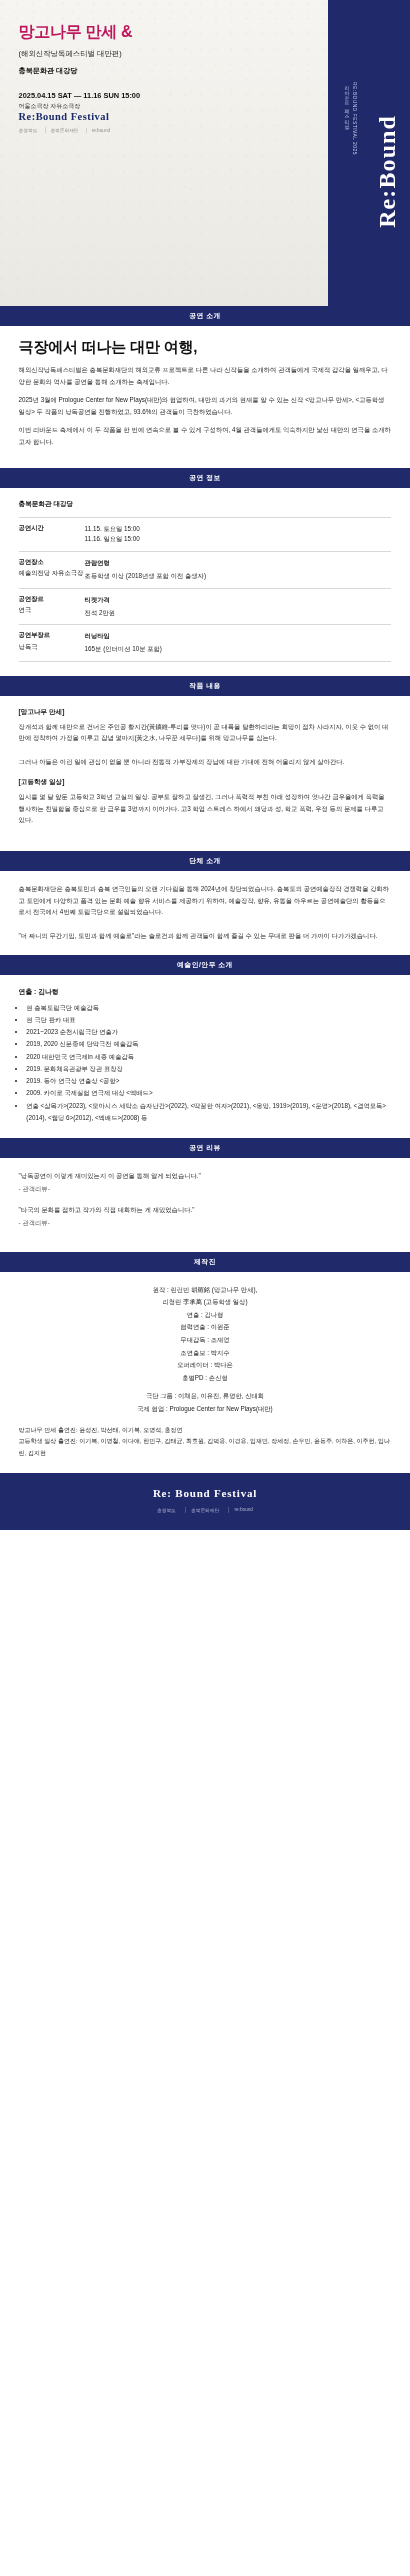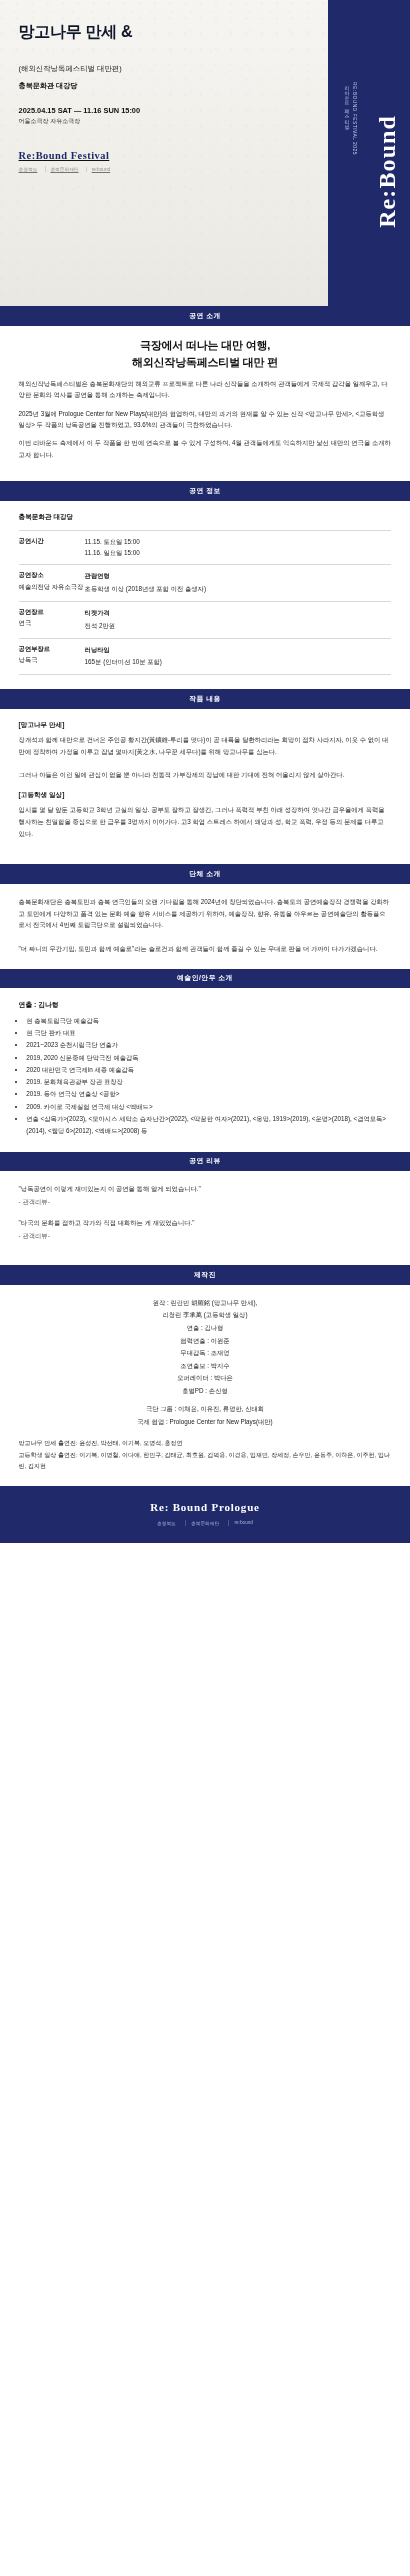--- a/index.html
+++ b/index.html
@@ -8,40 +8,40 @@
 
   
   .hero{position:relative;width:410px;height:306px;background:#f2f2ef;overflow:hidden;}
   .hero-bg{position:absolute;inset:0;background:
      linear-gradient(180deg,#f6f5f1 0%,#efeee9 55%,#e9e8e2 100%);}
   .hero-noise{position:absolute;inset:0;opacity:.25;
     background-image:radial-gradient(circle at 12% 20%,#dedcd4 0 1.1px,transparent 1.6px),
                      radial-gradient(circle at 70% 60%,#e3e1d9 0 1.1px,transparent 1.6px);
     background-size:15.3px 15.3px,19.7px 19.7px;}
   .hero-inner{position:relative;padding:22px 18.6px 0 18.6px;}
-  .hero-title{font-size:16px;line-height:1.30;font-weight:bold;letter-spacing:-0.3px;color:#0f172a;}
-  .hero-sub{margin-top:21px;font-size:7.4px;color:#222;}
+  .hero-title{font-size:16px;line-height:1.30;font-weight:bold;letter-spacing:-0.3px;color:#be185d;}
+  .hero-sub{margin-top:6px;font-size:7.4px;color:#222;}
   .hero-venue{margin-top:7.7px;font-size:7.1px;font-weight:bold;color:#111;}
   .hero-date{margin-top:14.2px;font-size:7.4px;font-weight:bold;color:#111;}
   .hero-time{margin-top:2.2px;font-size:6px;color:#333;}
-  .hero-logo{margin-top:24px;text-decoration:underline;}
+  .hero-logo{margin-top:0;}
   .hero-logo-main{font-family:"Liberation Serif",serif;font-size:10.4px;letter-spacing:0.5px;color:#1b2a6b;font-weight:bold;}
   .hero-logo-row{margin-top:5.5px;display:flex;gap:7.7px;align-items:center;opacity:.55;}
   .hero-logo-row span{font-size:4.7px;color:#3a3a3a;border-left:0.5px solid #b9b9b9;padding-left:4.4px;}
   .hero-logo-row span:first-child{border-left:none;padding-left:0;}
   .hero-side{position:absolute;right:0;top:0;width:82px;height:306px;background:#202a6b;}
   .hero-side-word{position:absolute;right:8.8px;top:115px;writing-mode:vertical-rl;transform:rotate(180deg);
      font-family:"Liberation Serif",serif;font-size:24px;letter-spacing:1.1px;color:#fff;font-weight:bold;}
   .hero-side-small{position:absolute;right:61px;top:82px;writing-mode:vertical-rl;font-size:4.9px;color:#c8cbe6;letter-spacing:0.5px;}
   .hero-side-small2{position:absolute;right:53px;top:82px;writing-mode:vertical-rl;font-size:4.9px;color:#c8cbe6;letter-spacing:0.5px;}
 
   
   .bar{background:#202a6b;color:#fff;text-align:center;font-size:6.8px;font-weight:bold;padding:4.9px 0;letter-spacing:0.5px;}
   .sec{padding:12px 18.6px 14.2px 18.6px;}
-  .sec h2{font-size:11px;margin:0 0 2.2px 0;font-weight:bold;letter-spacing:-0.2px;text-align:center;}
+  .sec h2{font-size:15px;margin:0 0 2.2px 0;font-weight:bold;letter-spacing:-0.2px;}
   .sec .venue{font-size:6.6px;font-weight:bold;margin:0 0 7.7px 0;}
   .para{font-size:6.3px;line-height:1.85;color:#222;}
   .para p{margin:0 0 6.6px 0;}
 
   
   .info{width:100%;border-collapse:collapse;margin-top:5.5px;font-size:6.3px;}
   .info tr{border-top:0.5px solid #d8d8d8;}
   .info tr:last-child{border-bottom:0.5px solid #d8d8d8;}
   .info th{width:66px;text-align:left;vertical-align:top;padding:6px 0;font-weight:bold;color:#111;}
   .info td{padding:6px 0;color:#222;line-height:1.7;}
@@ -100,21 +100,20 @@
           <span>충북문화재단</span>
           <span>re:bound</span>
         </div>
       </div>
     </div>
   </div>
 
   <div class="bar">공연 소개</div>
   <div class="sec">
     <h2>극장에서 떠나는 대만 여행,</h2>
-    <h2>해외신작낭독페스티벌 대만 편</h2>
     <div class="para" style="margin-top:7.7px;">
       <p>해외신작낭독페스티벌은 충북문화재단의 해외교류 프로젝트로 다른 나라 신작들을 소개하여 관객들에게 국제적 감각을 일깨우고, 다양한 문화와 역사를 공연을 통해 소개하는 축제입니다.</p>
       <p>2025년 3월에 Prologue Center for New Plays(대만)와 협업하여, 대만의 과거와 현재를 알 수 있는 신작 &lt;망고나무 만세&gt;, &lt;고등학생 일상&gt; 두 작품의 낭독공연을 진행하였고, 93.6%의 관객들이 극찬하였습니다.</p>
       <p>이번 리바운드 축제에서 이 두 작품을 한 번에 연속으로 볼 수 있게 구성하여, 4월 관객들에게도 익숙하지만 낯선 대만의 연극을 소개하고자 합니다.</p>
     </div>
   </div>
 
   <div class="bar">공연 정보</div>
   <div class="sec">
     <div class="venue">충북문화관 대강당</div>
@@ -218,21 +217,21 @@
       <div>오퍼레이터 : 박다은</div>
       <div>홍별PD : 손신형</div>
       <div class="grp">극단 그룹 : 이채윤, 이유진, 류명한, 신태희</div>
       <div>국제 협업 : Prologue Center for New Plays(대만)</div>
     </div>
     <div class="credit-foot" style="white-space:pre-line;">망고나무 만세 출연진: 윤성진, 박선태, 이기복, 오명석, 홍정연
 고등학생 일상 출연진: 이기복, 이명철, 이다애, 한민구, 김태균, 최호원, 김덕용, 이경용, 임재민, 장세정, 손우민, 윤동주, 이하은, 이주헌, 임나린, 김지현</div>
   </div>
 
   <div class="footer">
-    <div class="footer-logo">Re: Bound Prologue</div>
+    <div class="footer-logo">Re: Bound Festival</div>
     <div class="footer-row">
       <span>충청북도</span>
       <span>충북문화재단</span>
       <span>re:bound</span>
     </div>
   </div>
 
 </div>
 
 

